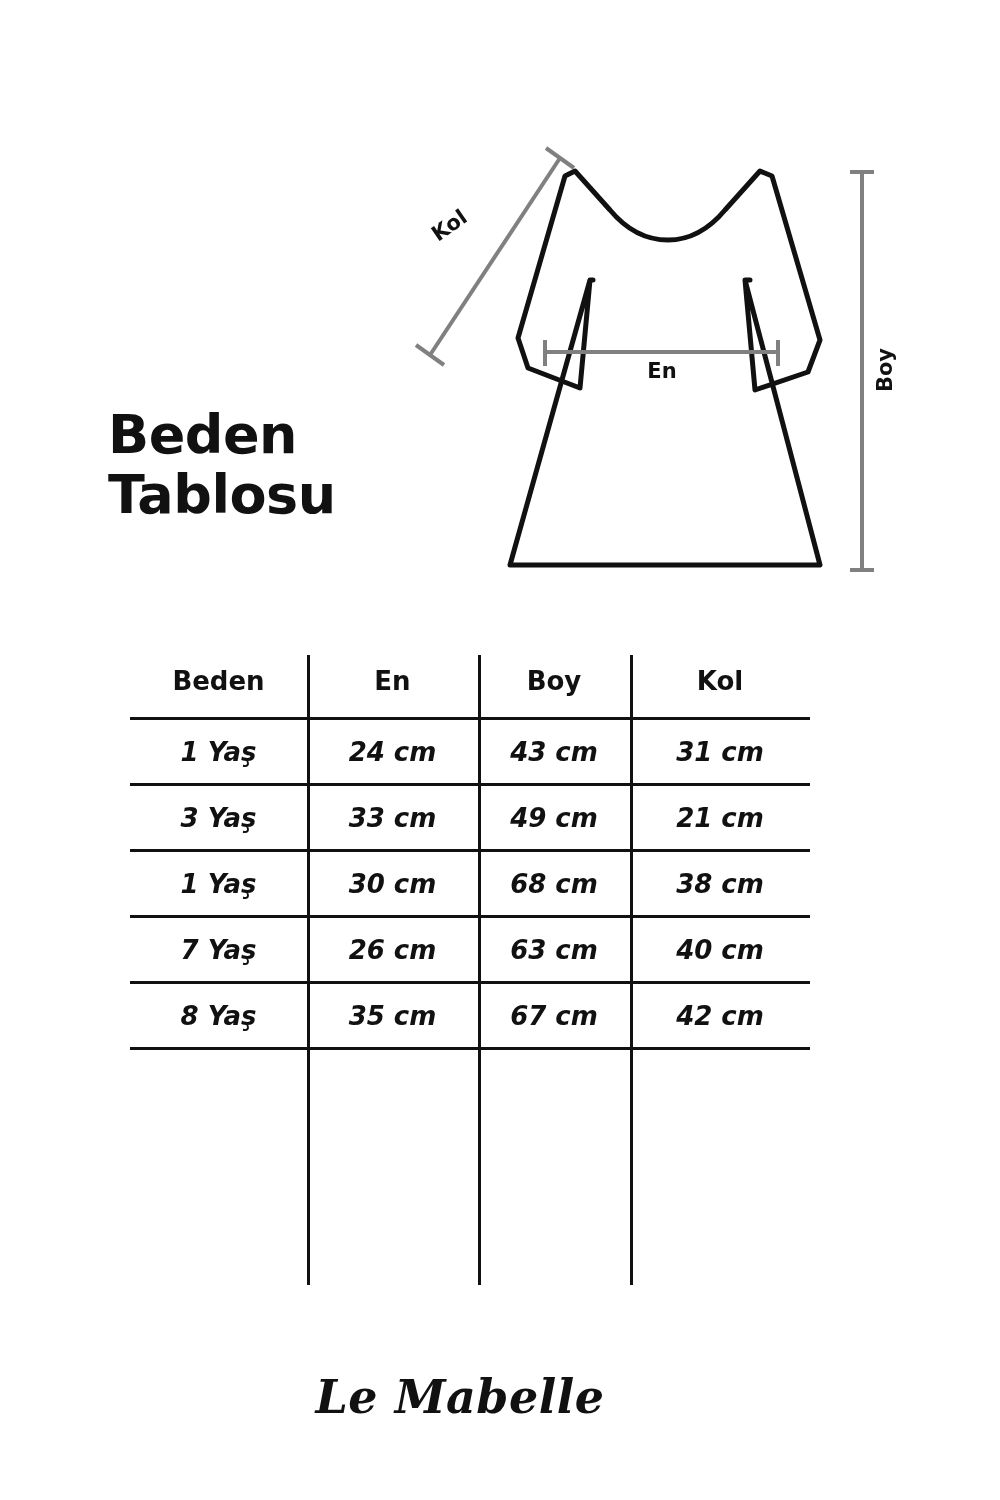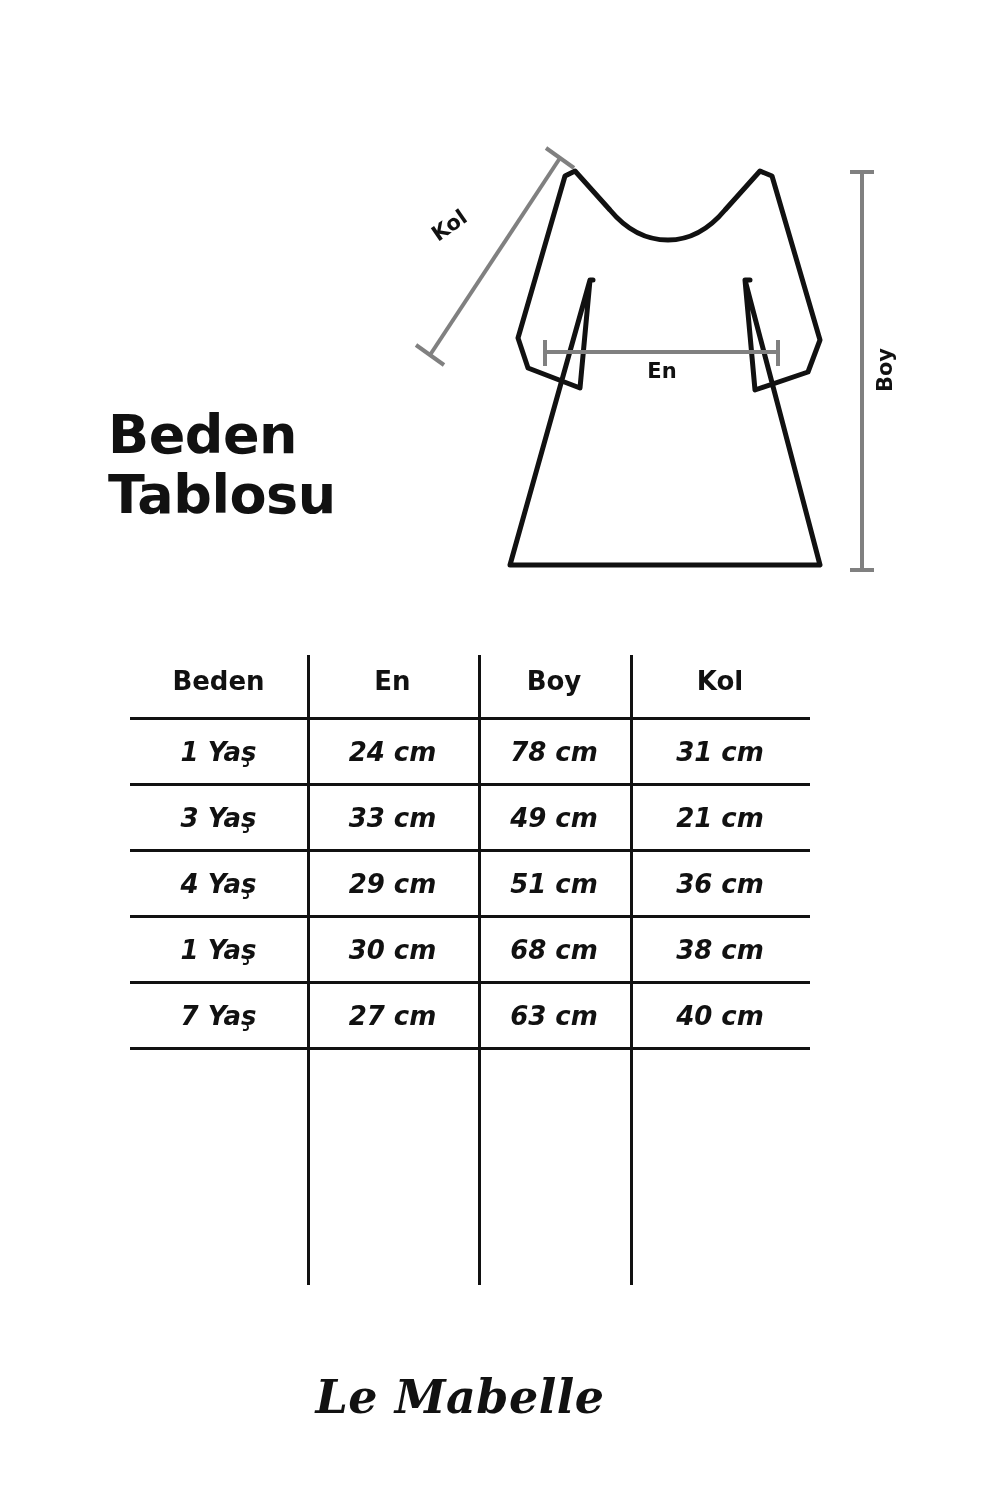--- a/index.html
+++ b/index.html
@@ -176,44 +176,44 @@
         <th>Beden</th>
         <th>En</th>
         <th>Boy</th>
         <th>Kol</th>
       </tr>
     </thead>
     <tbody>
       <tr>
         <td>1 Yaş</td>
         <td>24 cm</td>
-        <td>78 cm</td>
+        <td>43 cm</td>
         <td>31 cm</td>
       </tr>
       <tr>
         <td>3 Yaş</td>
         <td>33 cm</td>
         <td>49 cm</td>
         <td>21 cm</td>
       </tr>
       <tr>
-        <td>4 Yaş</td>
-        <td>29 cm</td>
-        <td>51 cm</td>
-        <td>36 cm</td>
-      </tr>
-      <tr>
         <td>1 Yaş</td>
         <td>30 cm</td>
         <td>68 cm</td>
         <td>38 cm</td>
       </tr>
       <tr>
         <td>7 Yaş</td>
-        <td>27 cm</td>
+        <td>26 cm</td>
         <td>63 cm</td>
         <td>40 cm</td>
+      </tr>
+      <tr>
+        <td>8 Yaş</td>
+        <td>35 cm</td>
+        <td>67 cm</td>
+        <td>42 cm</td>
       </tr>
     </tbody>
   </table>
 </div>
 
 <div class="logo">Le Mabelle</div>
 
 </body></html>

